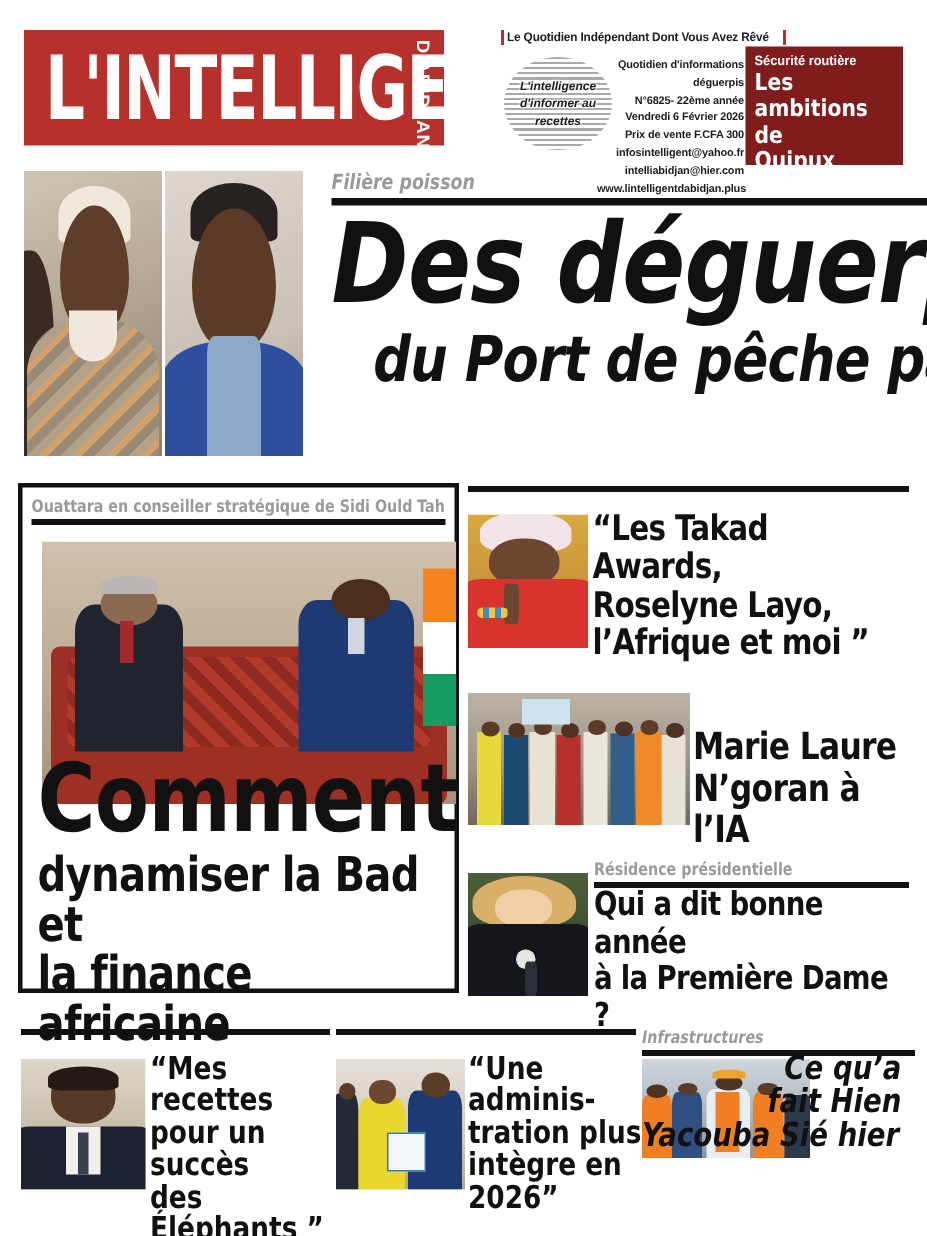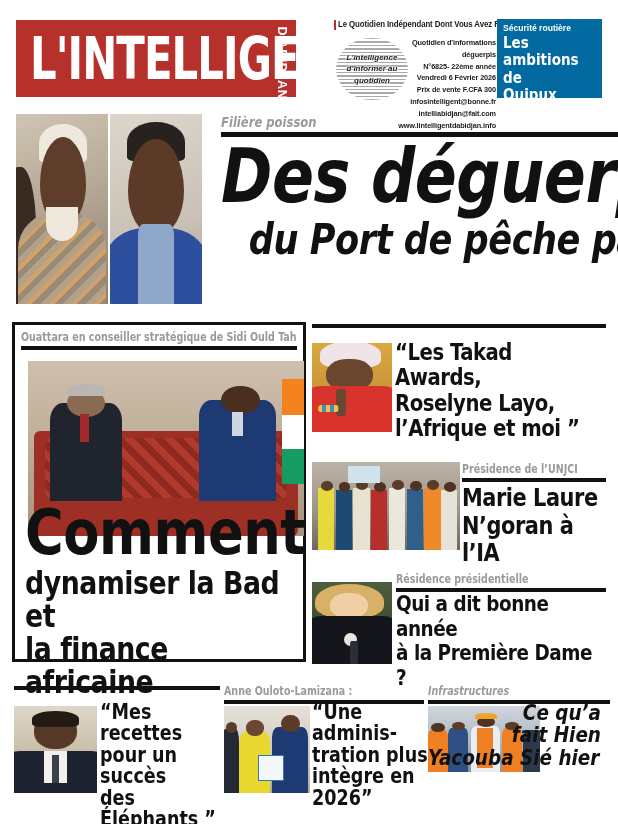--- a/index.html
+++ b/index.html
@@ -62,22 +62,22 @@
     text-align:center; line-height:1.42; background:transparent;
     text-shadow:0 0 2px #fff,0 0 2px #fff,0 0 2px #fff;
   }
   .imprint {
     position:absolute; left:398px; top:37px; width:98px;
     text-align:right; font-size:7.3px; line-height:1.62; color:#1b1b1b;
     font-weight:bold; letter-spacing:-0.1px;
   }
 
   .topbox {
-    position:absolute; left:497px; top:19px; width:105px; height:79px;
-    background:#0369a1; color:#fff; padding:5px 5px 0 6px; overflow:hidden;
+    position:absolute; left:497px; top:31px; width:105px; height:79px;
+    background:#7f1d1d; color:#fff; padding:5px 5px 0 6px; overflow:hidden;
   }
   .topbox .kicker {
     font-size:9px; font-weight:bold; line-height:1.1; margin-bottom:1px;
     transform:scaleX(0.95); transform-origin:left center; white-space:nowrap;
   }
   .topbox .tb-head {
     font-family:"Liberation Sans Narrow","DejaVu Sans Condensed","Liberation Sans",sans-serif;
     font-weight:bold; font-size:15.5px; line-height:1.12;
     transform:scaleX(0.97); transform-origin:left top;
   }
@@ -193,31 +193,31 @@
       <span class="logo-vert">D'ABIDJAN</span>
     </div>
 
     <div class="slogan-bar">
       <span class="tick"></span>
       <span class="slogan-txt">Le Quotidien Indépendant Dont Vous Avez Rêvé</span>
       <span class="tick"></span>
     </div>
 
     <div class="globe">
-      <span class="globe-txt">L'intelligence d'informer au quotidien</span>
+      <span class="globe-txt">L'intelligence d'informer au recettes</span>
     </div>
 
     <div class="imprint">
       <div>Quotidien d'informations déguerpis</div>
       <div>N°6825- 22ème année</div>
       <div>Vendredi 6 Février 2026</div>
       <div>Prix de vente F.CFA 300</div>
-      <div>infosintelligent@bonne.fr</div>
-      <div>intelliabidjan@fait.com</div>
-      <div>www.lintelligentdabidjan.info</div>
+      <div>infosintelligent@yahoo.fr</div>
+      <div>intelliabidjan@hier.com</div>
+      <div>www.lintelligentdabidjan.plus</div>
     </div>
 
     <div class="topbox">
       <div class="kicker">Sécurité routière</div>
       <div class="tb-head">
         <div>Les ambitions de</div>
         <div>Quipux Afrique</div>
 
       </div>
     </div>
@@ -324,26 +324,20 @@
           <div style="position:absolute;left:18%;top:23%;width:8%;height:11%;background:#4e3322;border-radius:50%;"></div>
           <div style="position:absolute;left:30%;top:21%;width:8%;height:11%;background:#5b3c28;border-radius:50%;"></div>
           <div style="position:absolute;left:42%;top:23%;width:8%;height:11%;background:#4e3322;border-radius:50%;"></div>
           <div style="position:absolute;left:54%;top:21%;width:8%;height:11%;background:#5b3c28;border-radius:50%;"></div>
           <div style="position:absolute;left:66%;top:22%;width:8%;height:11%;background:#4e3322;border-radius:50%;"></div>
           <div style="position:absolute;left:78%;top:21%;width:8%;height:11%;background:#5b3c28;border-radius:50%;"></div>
           <div style="position:absolute;left:89%;top:23%;width:8%;height:11%;background:#4e3322;border-radius:50%;"></div>
           <div style="position:absolute;left:24%;top:4%;width:22%;height:20%;background:#cfe3ee;"></div>
         </div>
       </div>
-      <div class="kick-wrap">
-        <div class="kick-row mr-kick">
-          <span class="kick-grey">Présidence de l’UNJCI</span>
-        </div>
-        <div class="rule-thick mr-rule"></div>
-      </div>
       <div class="head i-head">
         <div>Marie Laure</div>
         <div>N’goran à l’IA</div>
       </div>
     </div>
 
     <div class="mr-block b3">
       <div class="i-photo">
         <div class="pimg">
           <div class="sky" style="background:linear-gradient(180deg,#4e5e3c 0%,#3b4a2e 60%,#26301e 100%)"></div>
@@ -383,23 +377,20 @@
         </div>
       </div>
       <div class="b-head">
         <div>“Mes recettes</div>
         <div>pour un succès</div>
         <div>des Éléphants ”</div>
       </div>
     </div>
 
     <div class="bcol bc2">
-      <div class="kick-row">
-        <span class="kick-grey">Anne Ouloto-Lamizana :</span>
-      </div>
       <div class="rule-thick"></div>
       <div class="b-photo">
         <div class="pimg">
           <div class="sky" style="background:linear-gradient(180deg,#e6e1d8 0%,#cfc8bb 60%,#b0a697 100%)"></div>
           <div style="position:absolute;left:-2%;top:26%;width:20%;height:74%;background:#232a36;border-radius:20% 20% 0 0;"></div>
           <div style="position:absolute;left:2%;top:18%;width:13%;height:13%;background:#5b3c28;border-radius:50%;"></div>
           <div style="position:absolute;left:18%;top:30%;width:36%;height:70%;background:#e8d72e;border-radius:20% 20% 0 0;"></div>
           <div style="position:absolute;left:26%;top:16%;width:20%;height:18%;background:#6b4631;border-radius:48%;"></div>
           <div style="position:absolute;left:56%;top:24%;width:42%;height:76%;background:#1e3a72;border-radius:16% 16% 0 0;"></div>
           <div style="position:absolute;left:66%;top:10%;width:22%;height:20%;background:#5b3c28;border-radius:48%;"></div>

